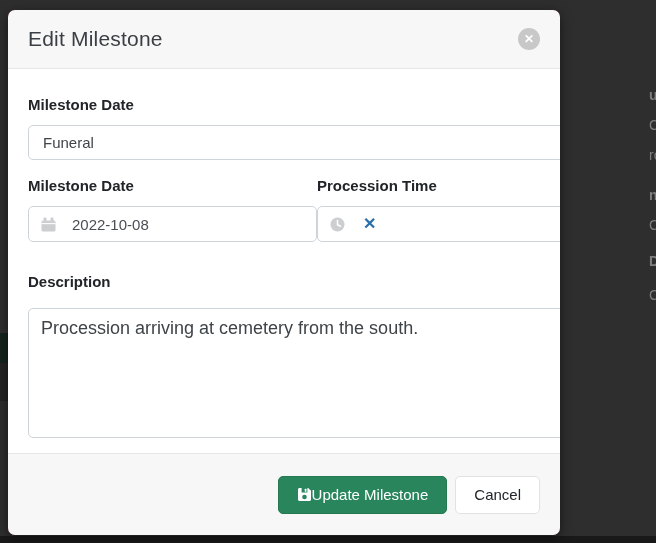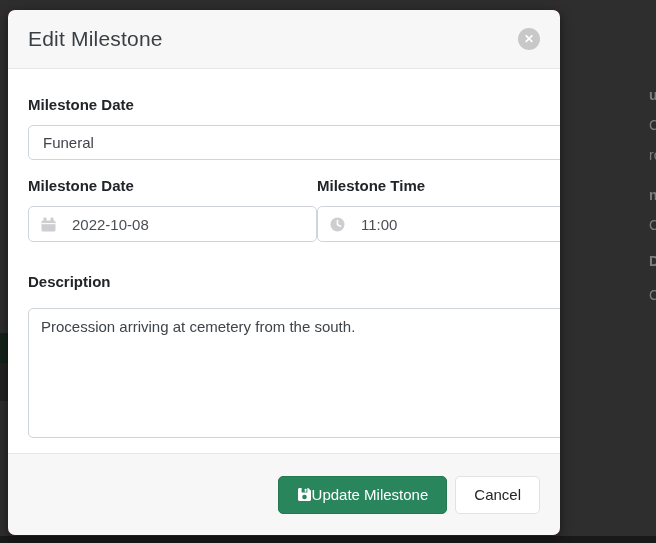--- a/index.html
+++ b/index.html
@@ -121,21 +121,21 @@
     padding: 0 2px; line-height: 1;
   }
 
   .desc-label { margin-top: 31px; margin-bottom: 18px; }
   .textarea-wrap { position: relative; width: 600px; }
   .textarea-wrap textarea {
     width: 600px; height: 130px;
     border: 1px solid #ced4da; border-radius: 5px;
     padding: 9px 12px;
     font-family: "Liberation Sans", "DejaVu Sans", sans-serif;
-    font-size: 15px; color: #3f4449;
+    font-size: 18px; color: #3f4449;
     resize: none; outline: none;
     display: block;
   }
   .grip {
     position: absolute; right: 2px; bottom: 2px;
     pointer-events: none;
   }
 
   .modal-footer {
     flex: 0 0 82px; height: 82px;
@@ -205,29 +205,28 @@
                 <rect x="2.5" y="0.5" width="3" height="4" rx="1" fill="#cdced1"></rect>
                 <rect x="9.5" y="0.5" width="3" height="4" rx="1" fill="#cdced1"></rect>
                 <rect x="0.5" y="3.5" width="14" height="11" rx="1.5" fill="#cdced1"></rect>
                 <rect x="0.5" y="6" width="14" height="1.2" fill="#ffffff" opacity="0.9"></rect>
               </svg>
             </span>
             <input type="text" value="2022-10-08" style="">
           </div>
         </div>
         <div>
-          <div class="field-label">Milestone Time</div>
+          <div class="field-label">Procession Time</div>
           <div class="input-box">
             <span class="ico">
               <svg width="15" height="15" viewBox="0 0 15 15">
                 <circle cx="7.5" cy="7.5" r="7" fill="#cdced1"></circle>
                 <path d="M7.5 3.5 L7.5 7.8 L10.5 9.2" fill="none" stroke="#ffffff" stroke-width="1.6" stroke-linecap="round" stroke-linejoin="round"></path>
               </svg>
             </span>
-            <input type="text" value="11:00" style="">
             <button class="clear-btn">
               <span>✕</span>
             </button>
           </div>
         </div>
       </div>
 
       <div class="field-label desc-label">Description</div>
       <div class="textarea-wrap">
         <textarea style="">Procession arriving at cemetery from the south.</textarea>

